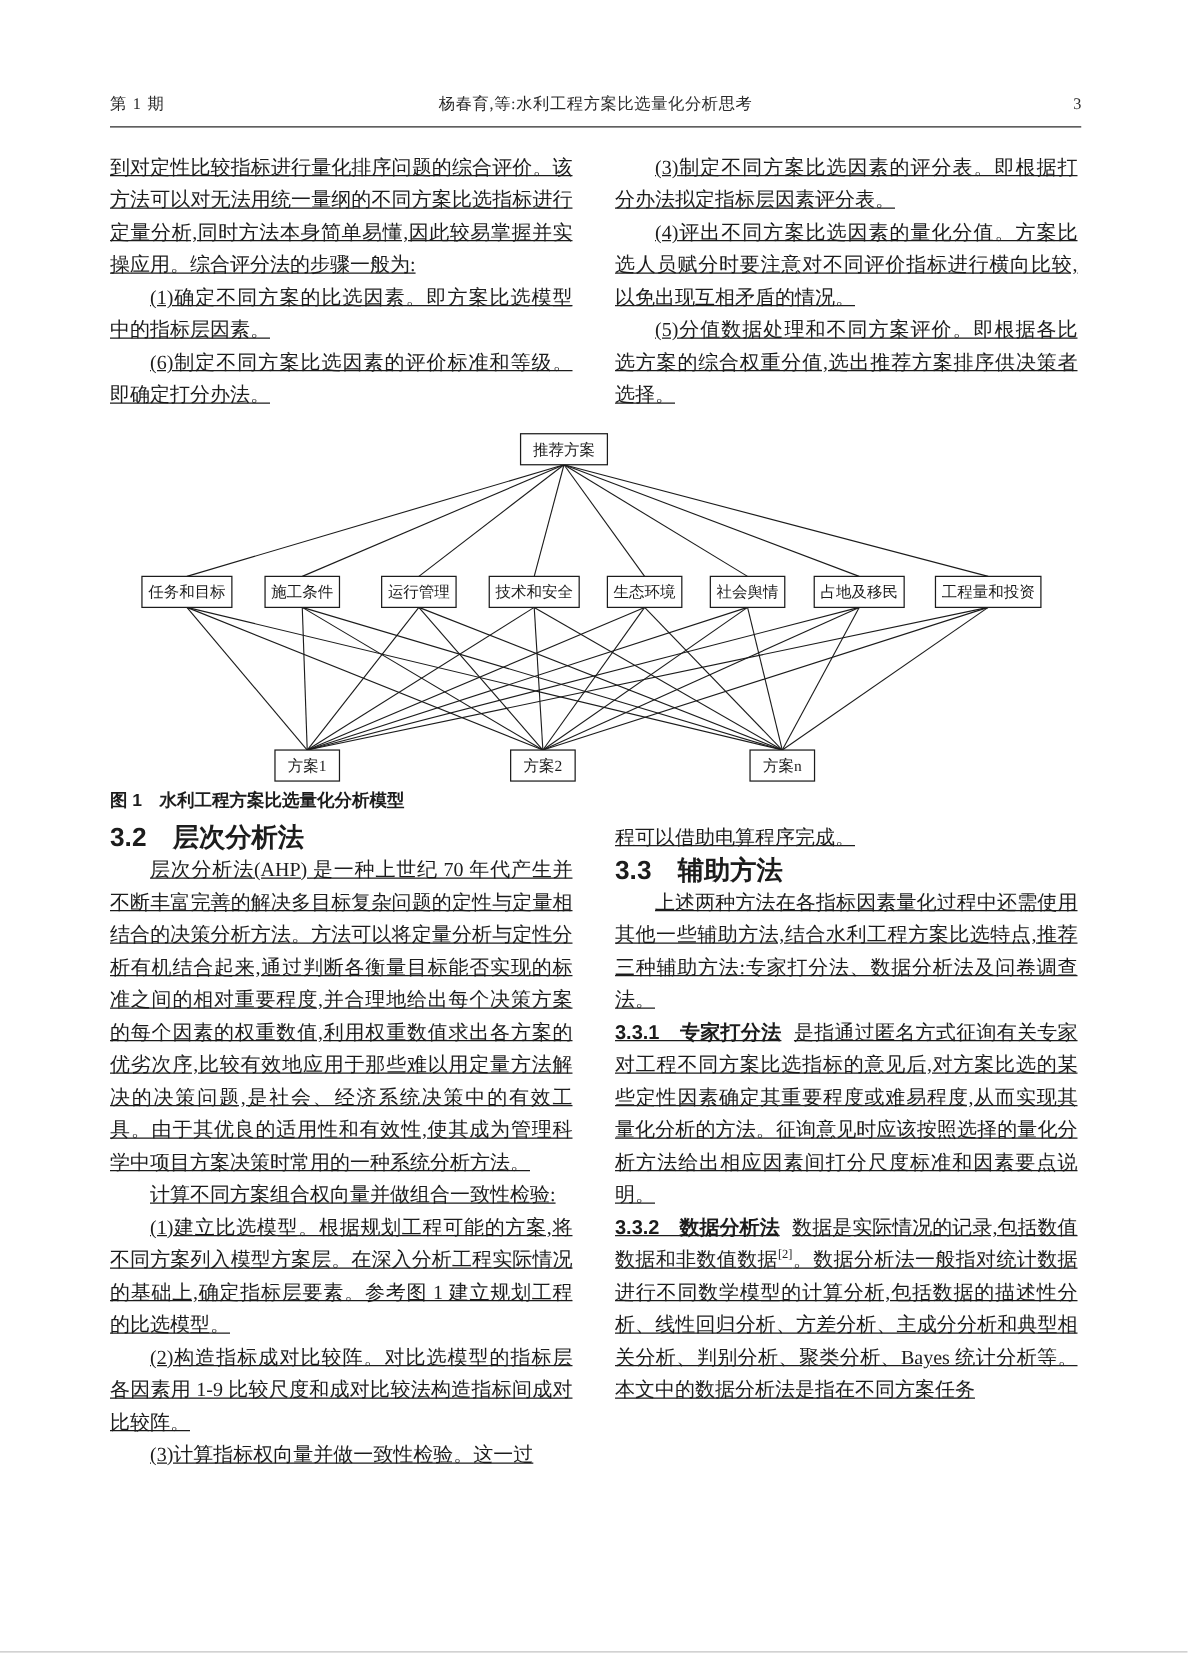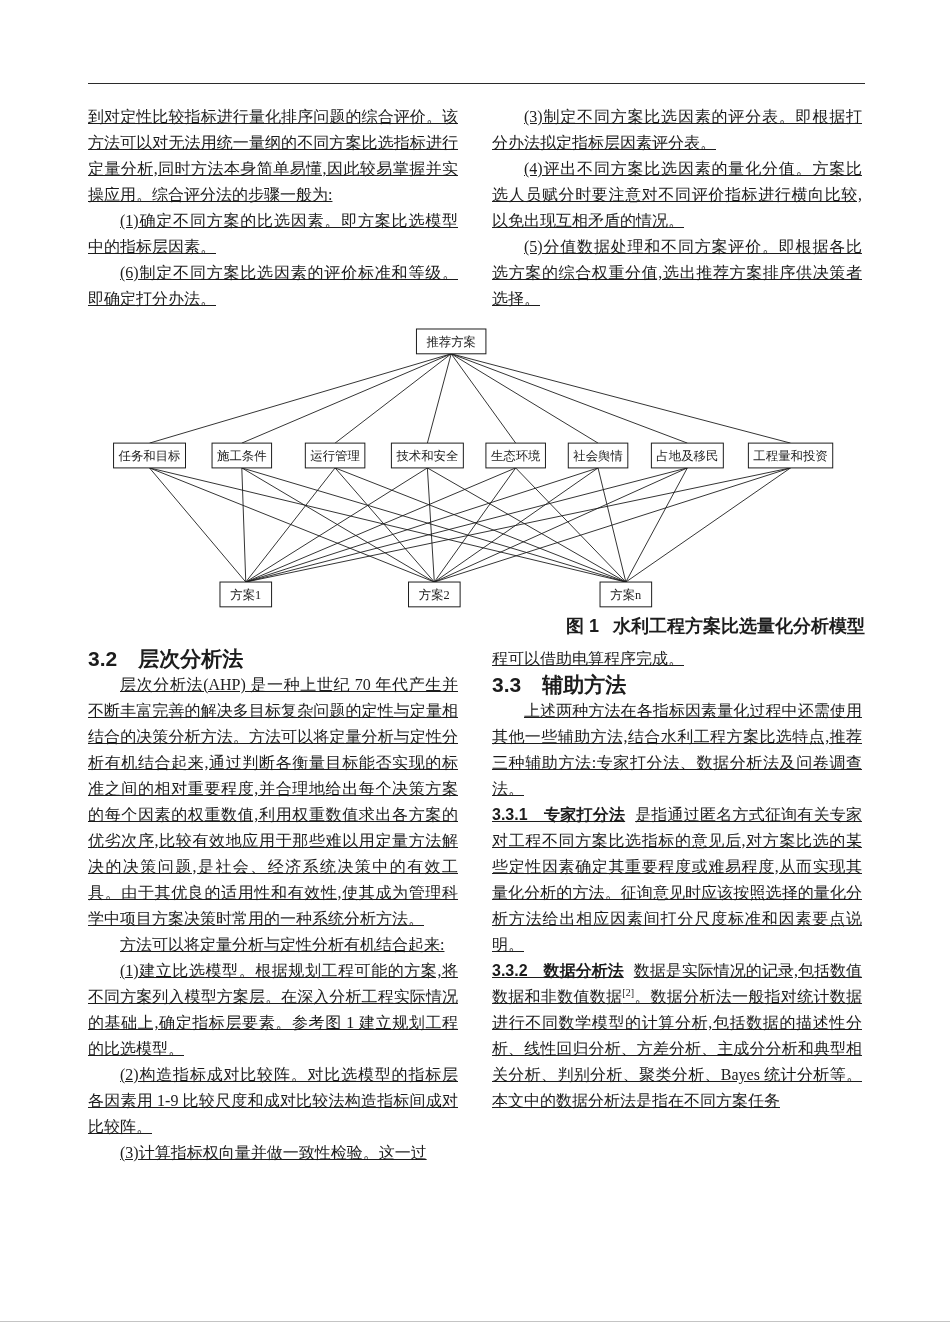--- a/index.html
+++ b/index.html
@@ -23,34 +23,39 @@
   .sec-head { font-size:21px; line-height:26px; font-weight:bold;
               font-family:"Liberation Sans","DejaVu Sans",sans-serif; }
   .lead { font-weight:bold; font-family:"Liberation Sans","DejaVu Sans",sans-serif; margin-right:10px; }
   sup { font-size:10px; line-height:0; vertical-align:super; }
 
   .top-section { margin-top:20px; }
 
   
   .figure { margin-top:16px; }
   .figure svg { display:block; width:774px; height:auto; }
-  .figcap { text-align:right; margin-top:4px; margin-bottom:8px; font-size:18px; font-weight:bold;
+  .figcap { text-align:left; margin-top:4px; margin-bottom:8px; font-size:14px; font-weight:bold;
             font-family:"Liberation Sans","DejaVu Sans",sans-serif; }
   .figcap .cap-label { margin-right:14px; }
 
   .bottom-section { margin-top:8px; }
 
   
   .page-edge { position:absolute; left:0; right:0; bottom:22px; border-top:1px solid #c4c4c4; }
 </style>
 </head>
 <body>
 
 <div class="page">
 
+  <div class="running-head">
+    <span class="rh-issue">第 1 期</span>
+    <span class="rh-title">杨春育,等:水利工程方案比选量化分析思考</span>
+    <span class="rh-page">3</span>
+  </div>
   <div class="head-rule"></div>
 
   <div class="cols top-section">
     <div class="col">
       <p class="para noindent">到对定性比较指标进行量化排序问题的综合评价。该方法可以对无法用统一量纲的不同方案比选指标进行定量分析,同时方法本身简单易懂,因此较易掌握并实操应用。综合评分法的步骤一般为:</p>
       <p class="para">(1)确定不同方案的比选因素。即方案比选模型中的指标层因素。</p>
       <p class="para">(6)制定不同方案比选因素的评价标准和等级。即确定打分办法。</p>
     </div>
     <div class="col">
       <p class="para">(3)制定不同方案比选因素的评分表。即根据打分办法拟定指标层因素评分表。</p>
@@ -146,21 +151,21 @@
       </svg>
     <div class="figcap">
       <span class="cap-label">图 1</span><span>水利工程方案比选量化分析模型</span>
     </div>
   </div>
 
   <div class="cols bottom-section">
     <div class="col">
       <div class="sec-head">3.2　层次分析法</div>
       <p class="para">层次分析法(AHP) 是一种上世纪 70 年代产生并不断丰富完善的解决多目标复杂问题的定性与定量相结合的决策分析方法。方法可以将定量分析与定性分析有机结合起来,通过判断各衡量目标能否实现的标准之间的相对重要程度,并合理地给出每个决策方案的每个因素的权重数值,利用权重数值求出各方案的优劣次序,比较有效地应用于那些难以用定量方法解决的决策问题,是社会、经济系统决策中的有效工具。由于其优良的适用性和有效性,使其成为管理科学中项目方案决策时常用的一种系统分析方法。</p>
-      <p class="para">方法可以将定量分析与定性分析有机结合起来:</p>
+      <p class="para">计算不同方案组合权向量并做组合一致性检验:</p>
       <p class="para">(1)建立比选模型。根据规划工程可能的方案,将不同方案列入模型方案层。在深入分析工程实际情况的基础上,确定指标层要素。参考图 1 建立规划工程的比选模型。</p>
       <p class="para">(2)构造指标成对比较阵。对比选模型的指标层各因素用 1-9 比较尺度和成对比较法构造指标间成对比较阵。</p>
       <p class="para">(3)计算指标权向量并做一致性检验。这一过</p>
     </div>
     <div class="col">
       <p class="para noindent">程可以借助电算程序完成。</p>
       <div class="sec-head">3.3　辅助方法</div>
       <p class="para">上述两种方法在各指标因素量化过程中还需使用其他一些辅助方法,结合水利工程方案比选特点,推荐三种辅助方法:专家打分法、数据分析法及问卷调查法。</p>
       <p class="para noindent">
         <span class="lead">3.3.1　专家打分法</span><span>是指通过匿名方式征询有关专家对工程不同方案比选指标的意见后,对方案比选的某些定性因素确定其重要程度或难易程度,从而实现其量化分析的方法。征询意见时应该按照选择的量化分析方法给出相应因素间打分尺度标准和因素要点说明。</span>

